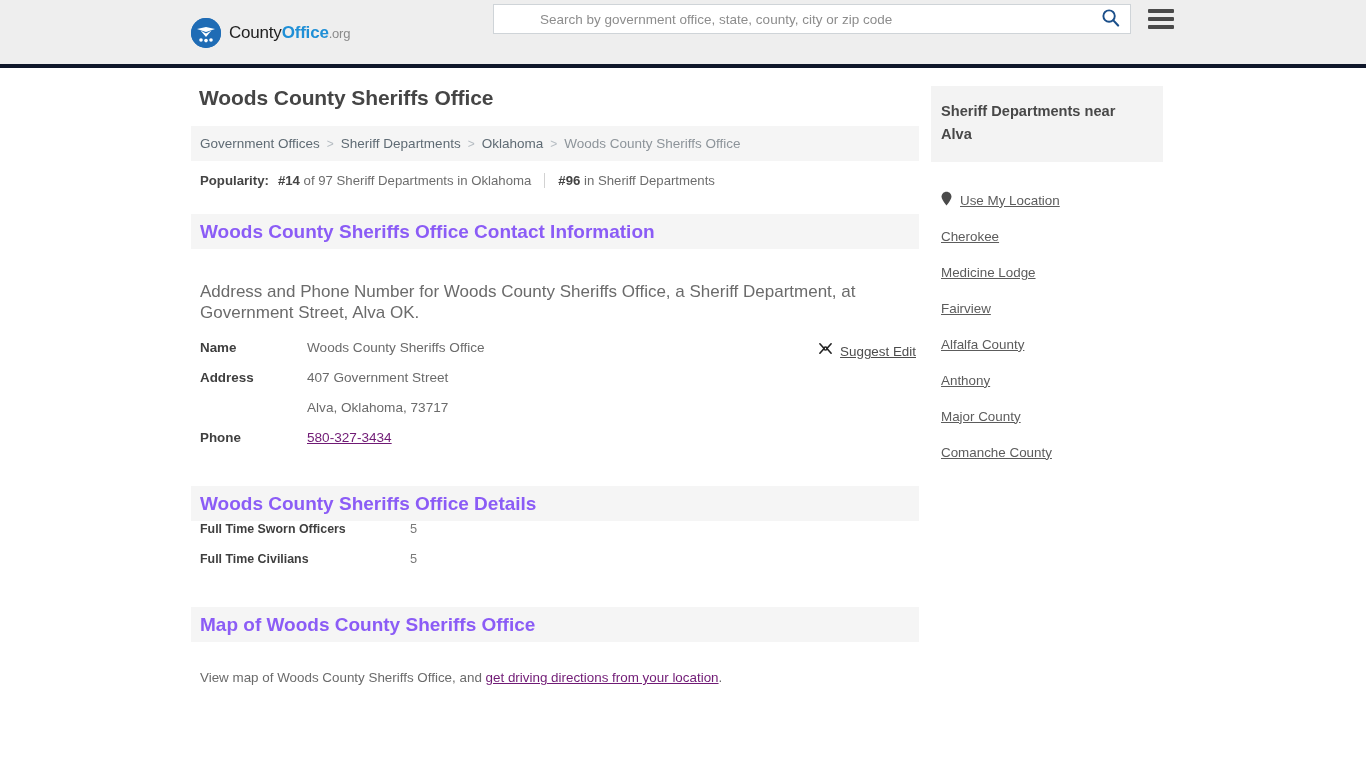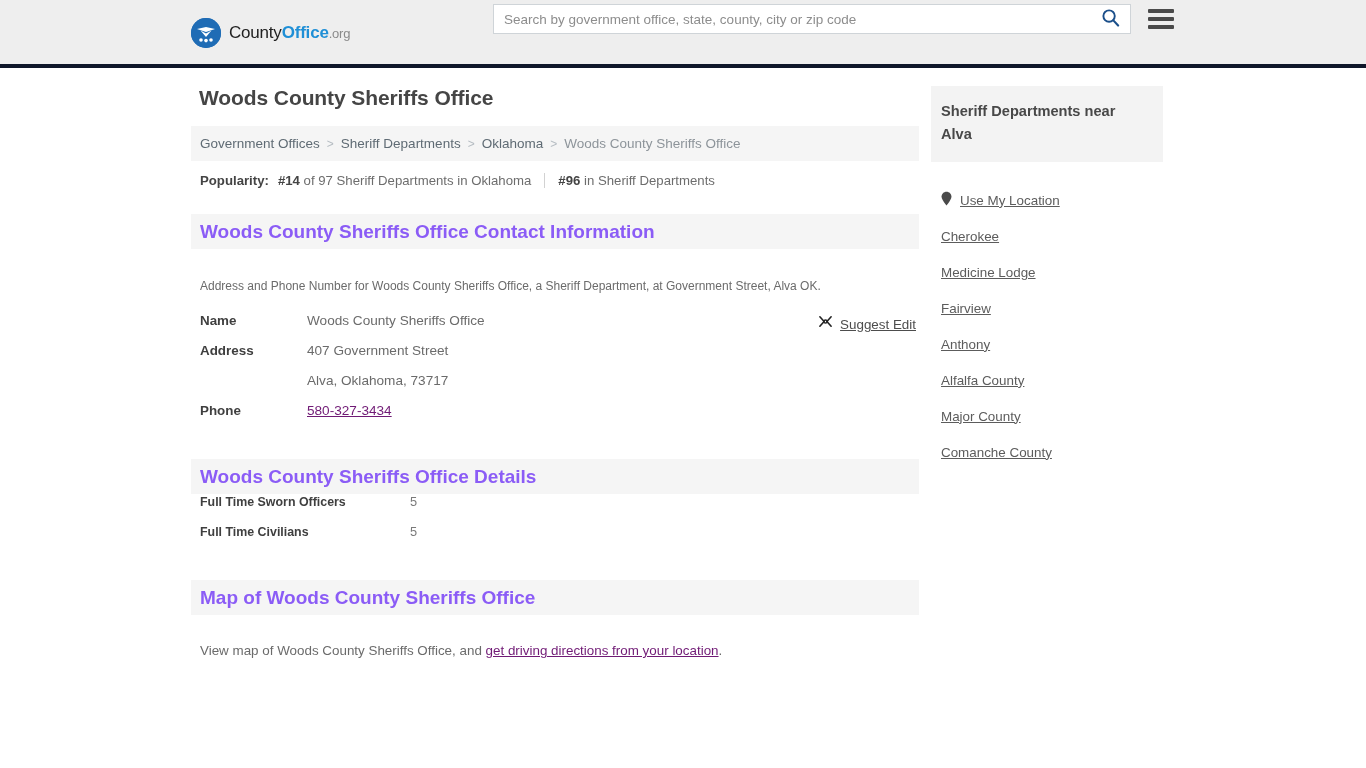--- a/index.html
+++ b/index.html
@@ -61,20 +61,21 @@
   }
   .search-input {
     border: 0; outline: 0;
     background: transparent;
     height: 28px;
     flex: 1;
     padding: 0 10px;
     font-family: "Liberation Sans", sans-serif;
     font-size: 13.5px;
     color: #737373;
+    margin-left: 36px;
   }
   .search-input::placeholder { color: #8d8d8d; }
   .search-btn {
     width: 40px; height: 28px;
     border: 0; background: transparent;
     cursor: pointer;
     display: flex; align-items: center; justify-content: center;
     padding: 0;
   }
   .hamburger {
@@ -164,21 +165,21 @@
     display: flex;
     align-items: center;
     padding: 0 9px;
     font-size: 19px;
     font-weight: bold;
     color: #8b5cf6;
   }
 
   .lead {
     padding: 15px 9px 0 9px;
-    font-size: 12px;
+    font-size: 17px;
     line-height: 21px;
     color: #6b6b6b;
     max-width: 712px;
   }
 
   .kv {
     position: relative;
     margin-top: 16px;
     padding: 0 9px;
   }
@@ -414,26 +415,26 @@
       <div class="side-link-row">
         <a href="#">Cherokee</a>
       </div>
       <div class="side-link-row">
         <a href="#">Medicine Lodge</a>
       </div>
       <div class="side-link-row">
         <a href="#">Fairview</a>
       </div>
       <div class="side-link-row">
+        <a href="#">Alfalfa County</a>
+      </div>
+      <div class="side-link-row">
         <a href="#">Anthony</a>
       </div>
       <div class="side-link-row">
-        <a href="#">Alfalfa County</a>
-      </div>
-      <div class="side-link-row">
         <a href="#">Major County</a>
       </div>
       <div class="side-link-row">
         <a href="#">Comanche County</a>
       </div>
 
     </div>
   </div>
 
 </div>

